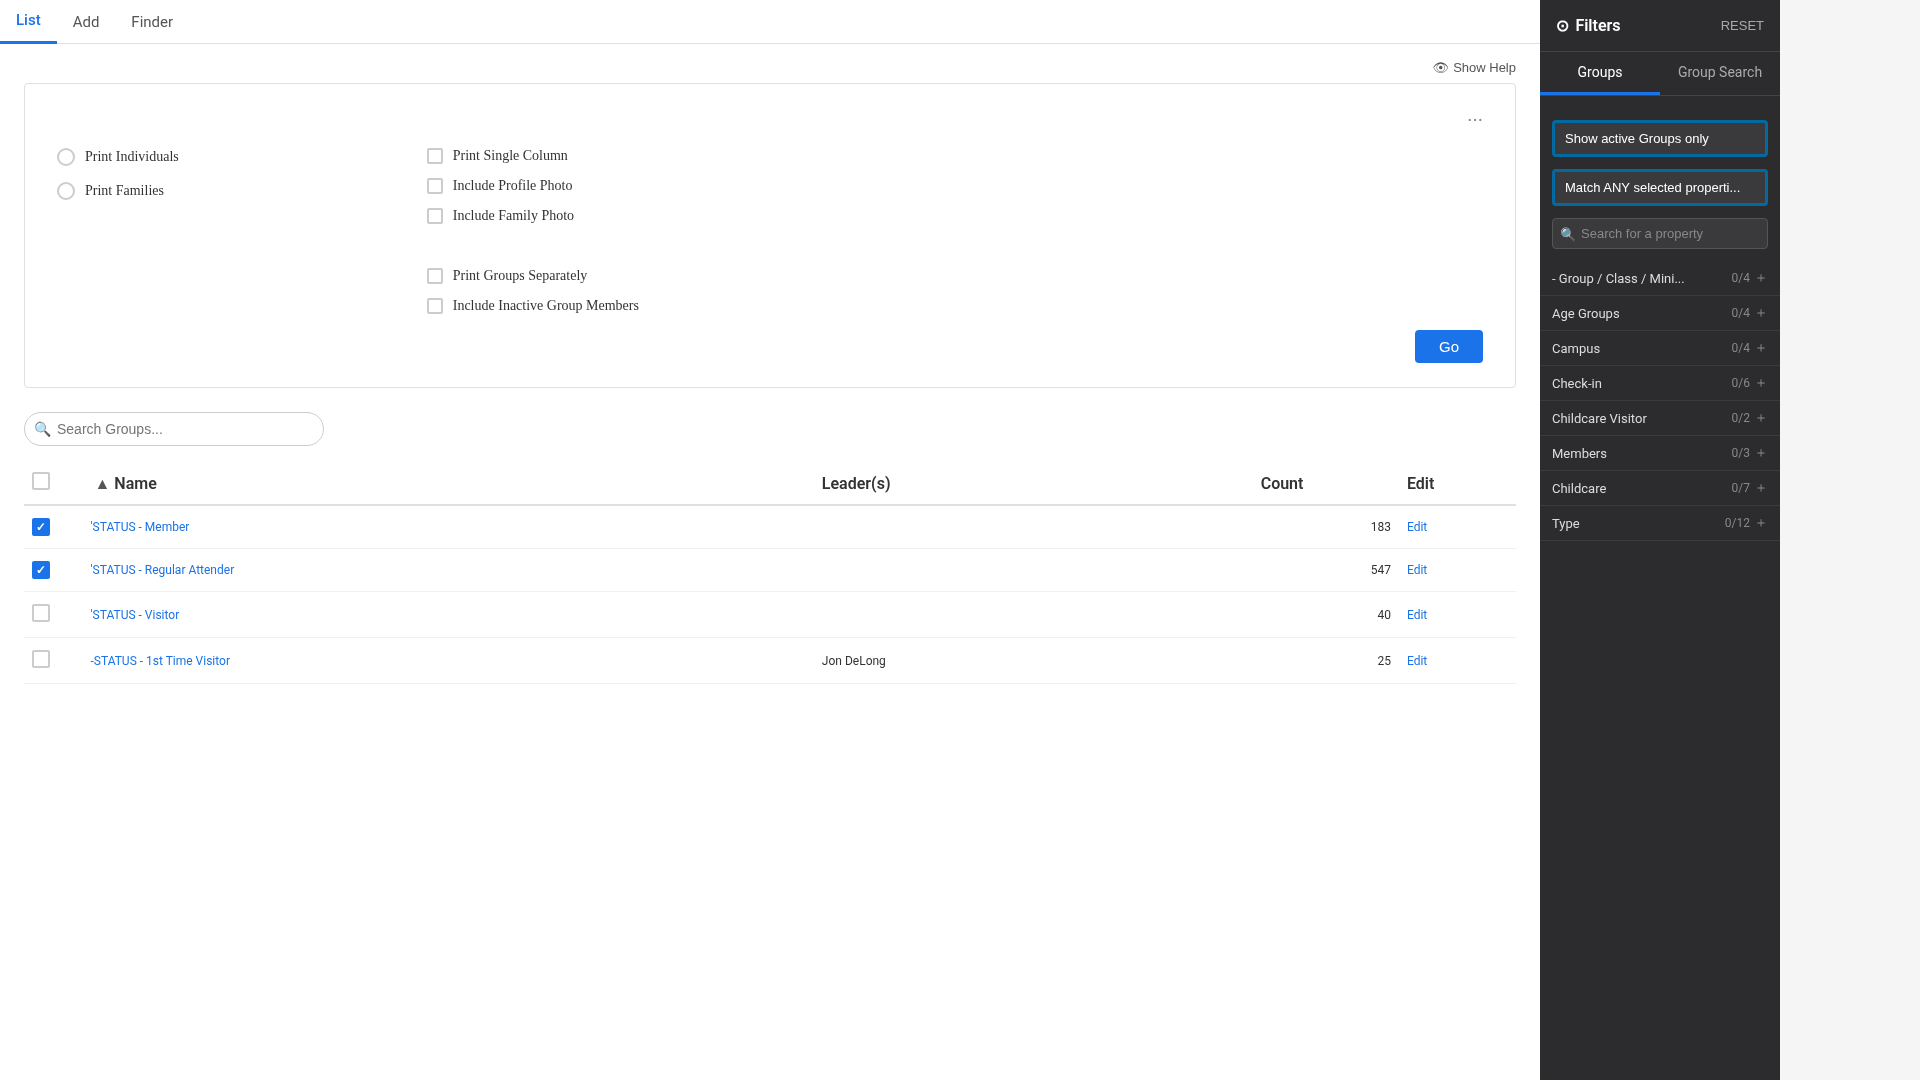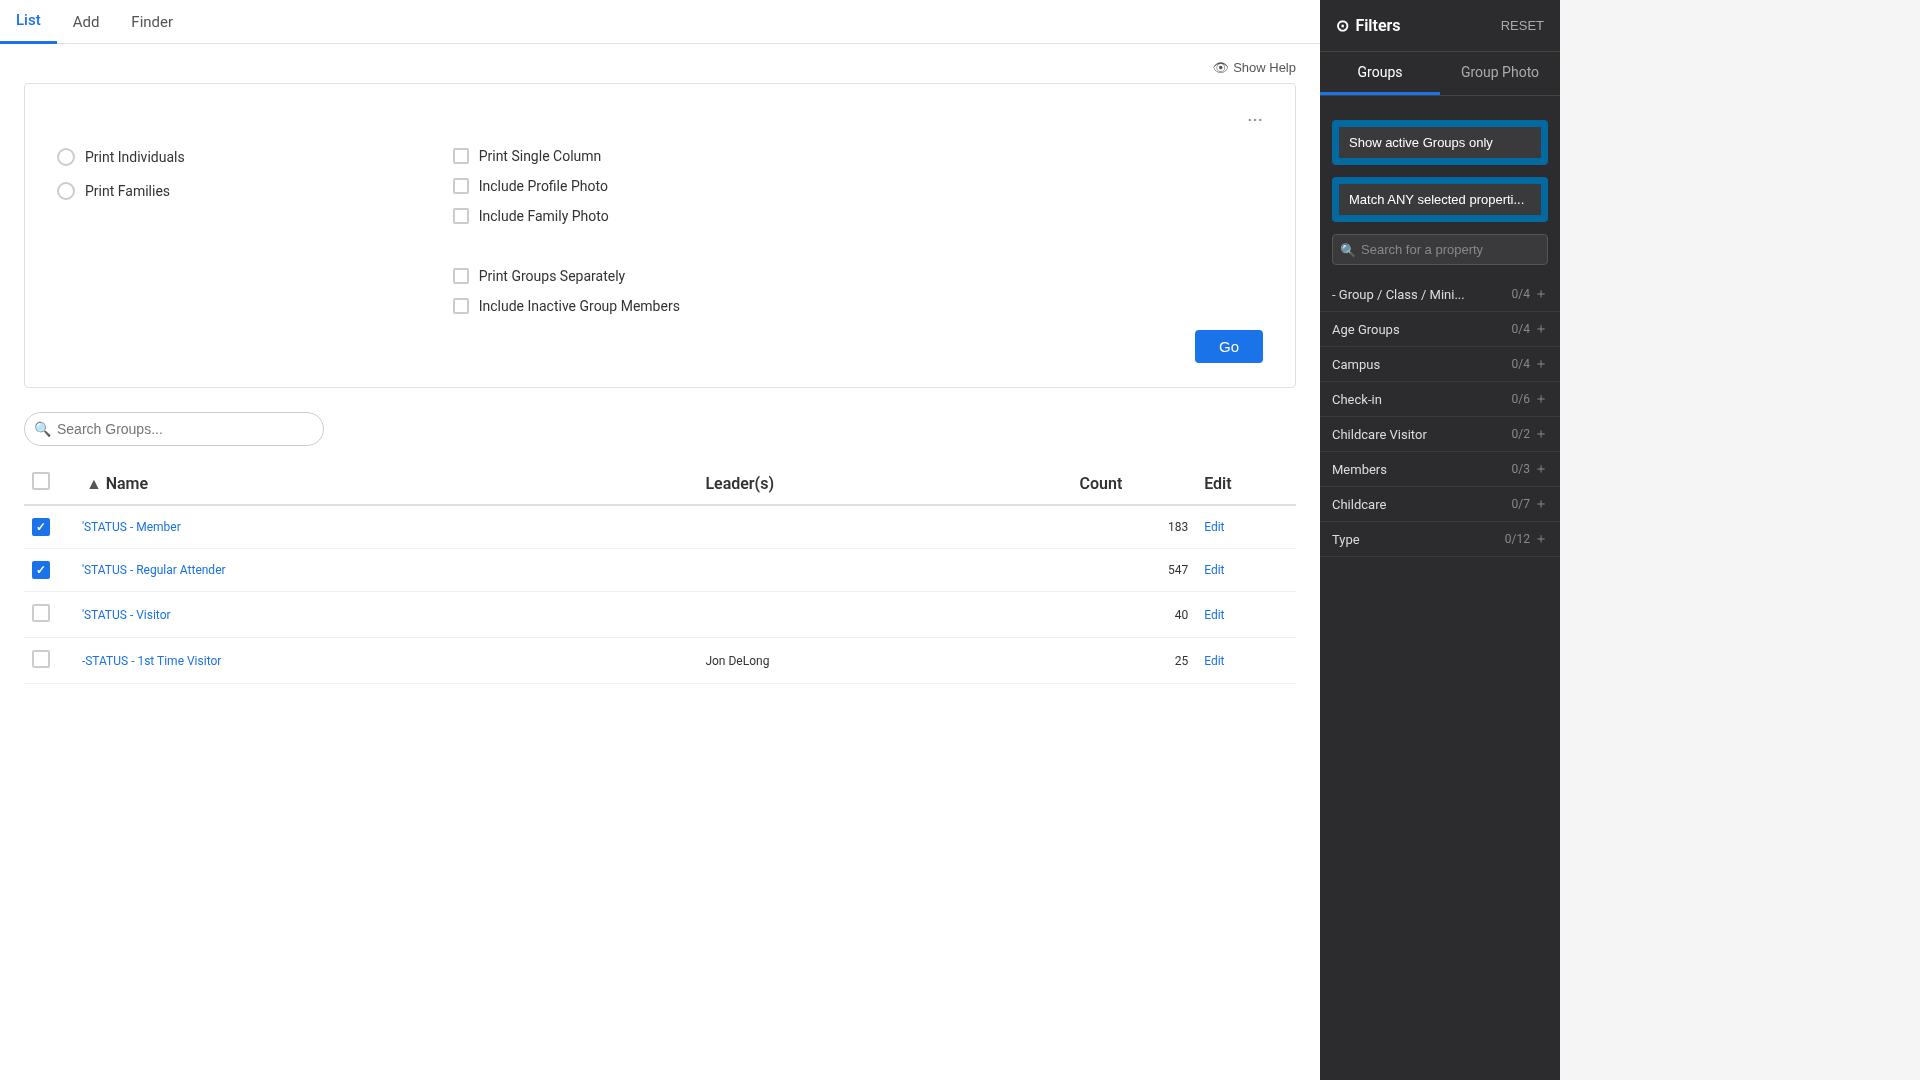--- a/index.html
+++ b/index.html
@@ -1,38 +1,38 @@
 <!DOCTYPE html>
 <html><head>
   <meta charset="utf-8">
   <style>
     * { box-sizing: border-box; margin: 0; padding: 0; }
     body { font-family: -apple-system, BlinkMacSystemFont, 'Segoe UI', Roboto, sans-serif; background: #f5f5f5; color: #333; font-size: 14px; }
 
-    .app-container { display: flex; height: 1080px; width: 1560px; background: #fff; }
+    .app-container { display: flex; height: 1080px; width: 1780px; background: #fff; }
 
     
     .main-content { flex: 1; display: flex; flex-direction: column; overflow: hidden; }
 
     
     .top-nav { display: flex; align-items: center; padding: 0 0; border-bottom: 1px solid #e0e0e0; background: #fff; height: 44px; }
     .nav-tab { padding: 12px 16px; cursor: pointer; font-size: 15px; color: #555; text-decoration: none; }
     .nav-tab.active { color: #1a73e8; border-bottom: 3px solid #1a73e8; font-weight: 500; }
 
     
     .content-area { flex: 1; padding: 16px 24px; overflow-y: auto; background: #fff; }
 
     .show-help-row { display: flex; justify-content: flex-end; margin-bottom: 8px; }
     .show-help-btn { color: #555; font-size: 13px; cursor: pointer; display: flex; align-items: center; gap: 4px; background: none; border: none; }
 
     
     .print-options-card { background: #fff; border: 1px solid #e0e0e0; border-radius: 4px; padding: 24px 32px; margin-bottom: 24px; }
     .three-dots { text-align: right; color: #888; font-size: 20px; cursor: pointer; margin-bottom: 16px; }
 
-    .print-options-grid { display: flex; gap: 68px; align-items: flex-start; }
+    .print-options-grid { display: flex; gap: 48px; align-items: flex-start; font-family: Liberation Serif, serif; }
     .print-left { display: flex; flex-direction: column; gap: 16px; }
     .print-right { display: flex; flex-direction: column; gap: 14px; margin-left: 200px; }
 
     .radio-item { display: flex; align-items: center; gap: 10px; cursor: pointer; }
     .radio-circle { width: 18px; height: 18px; border-radius: 50%; border: 2px solid #ccc; background: #fff; flex-shrink: 0; }
 
     .checkbox-item { display: flex; align-items: center; gap: 10px; cursor: pointer; }
     .checkbox-box { width: 16px; height: 16px; border: 2px solid #ccc; border-radius: 2px; background: #fff; flex-shrink: 0; }
 
     .section-divider { height: 16px; }
@@ -75,21 +75,21 @@
     .filters-title { font-size: 16px; font-weight: 600; display: flex; align-items: center; gap: 6px; }
     .reset-btn { color: #aaa; font-size: 13px; cursor: pointer; background: none; border: none; }
 
     .sidebar-tabs { display: flex; border-bottom: 1px solid #444; }
     .sidebar-tab { flex: 1; text-align: center; padding: 12px 8px; font-size: 14px; cursor: pointer; color: #aaa; }
     .sidebar-tab.active { color: #fff; border-bottom: 3px solid #1a73e8; }
 
     .sidebar-body { flex: 1; overflow-y: auto; padding: 12px 0; }
 
     .filter-dropdown { margin: 12px; }
-    .filter-select { width: 100%; padding: 8px 10px; background: #3a3a3c; color: #fff; border: 7px solid #0369a1; border-radius: 4px; font-size: 13px; cursor: pointer; appearance: none; outline: none; }
+    .filter-select { width: 100%; padding: 8px 10px; background: #3a3a3c; color: #fff; border: 3px solid #0369a1; border-radius: 4px; font-size: 13px; cursor: pointer; appearance: none; outline: none; }
 
     .filter-search { margin: 8px 12px 12px; position: relative; }
     .filter-search input { width: 100%; padding: 7px 10px 7px 28px; background: #3a3a3c; color: #fff; border: 1px solid #555; border-radius: 4px; font-size: 13px; outline: none; }
     .filter-search input::placeholder { color: #888; }
     .filter-search-icon { position: absolute; left: 8px; top: 50%; transform: translateY(-50%); color: #888; font-size: 13px; }
 
     .filter-section { padding: 8px 12px; border-bottom: 1px solid #3a3a3c; cursor: pointer; display: flex; justify-content: space-between; align-items: center; }
     .filter-section-name { font-size: 13px; color: #ddd; }
     .filter-section-count { font-size: 12px; color: #888; display: flex; align-items: center; gap: 4px; }
     .filter-add-icon { color: #888; font-size: 14px; cursor: pointer; }
@@ -251,21 +251,21 @@
     <div class="sidebar-header">
       <div class="filters-title">
         <span>⊙</span>
         <span>Filters</span>
       </div>
       <button class="reset-btn">RESET</button>
     </div>
 
     <div class="sidebar-tabs">
       <div class="sidebar-tab active">Groups</div>
-      <div class="sidebar-tab">Group Photo</div>
+      <div class="sidebar-tab">Group Search</div>
     </div>
 
     <div class="sidebar-body">
 
       <div class="filter-dropdown">
         <select class="filter-select">
           <option>Show active Groups only</option>
           <option>Show all Groups</option>
           <option>Show inactive Groups only</option>
         </select>

